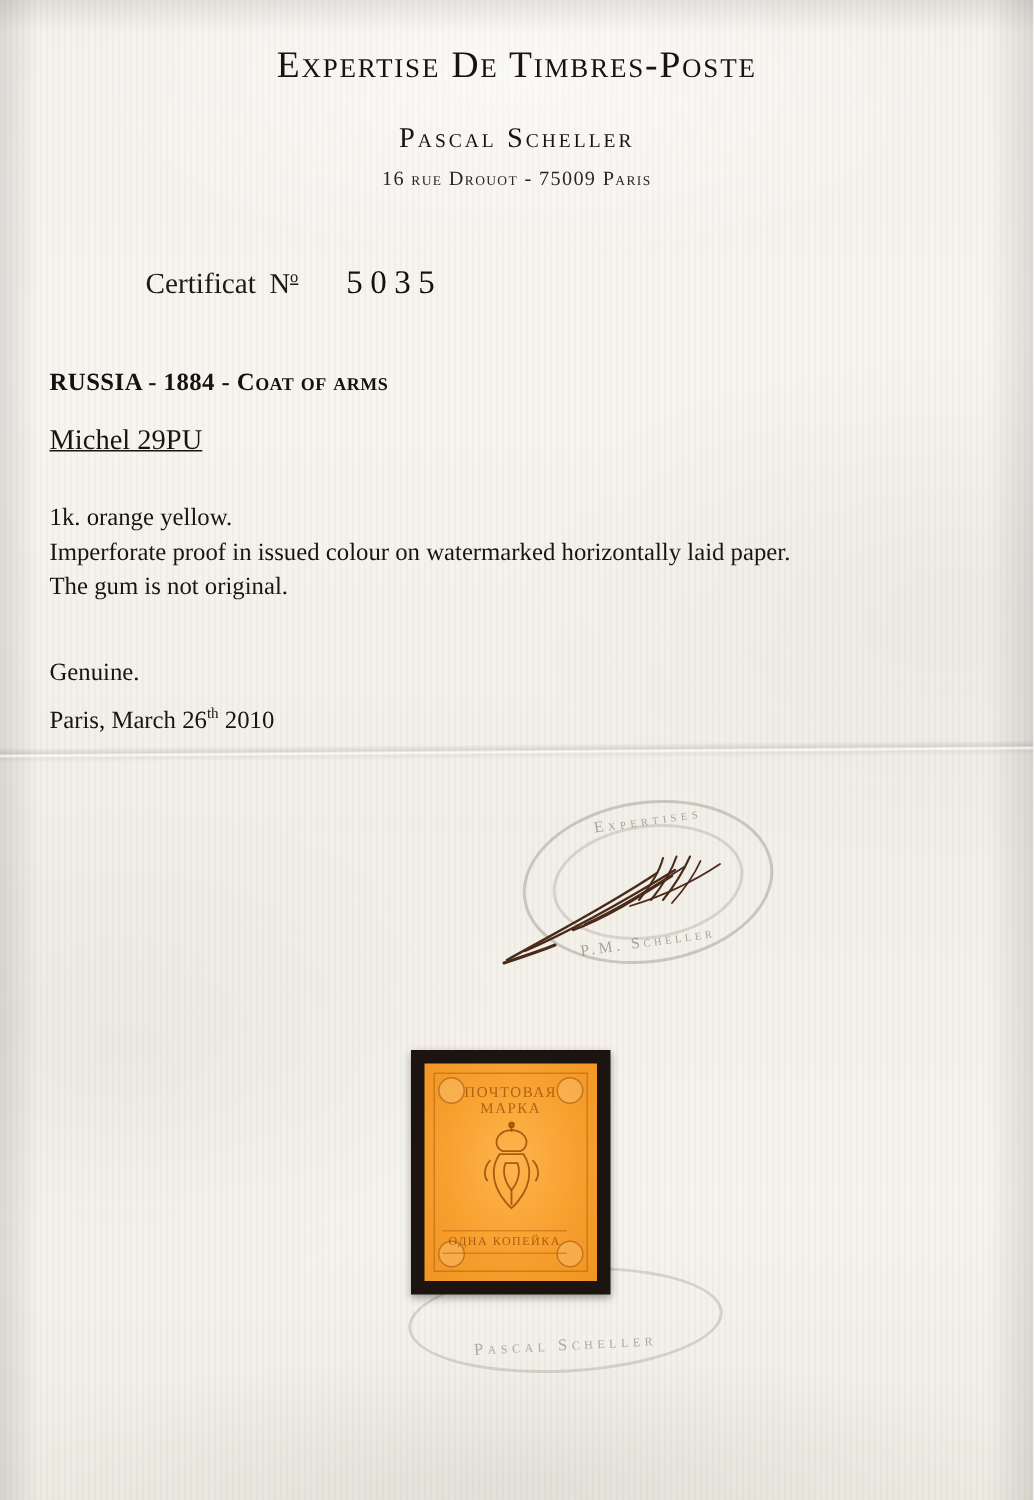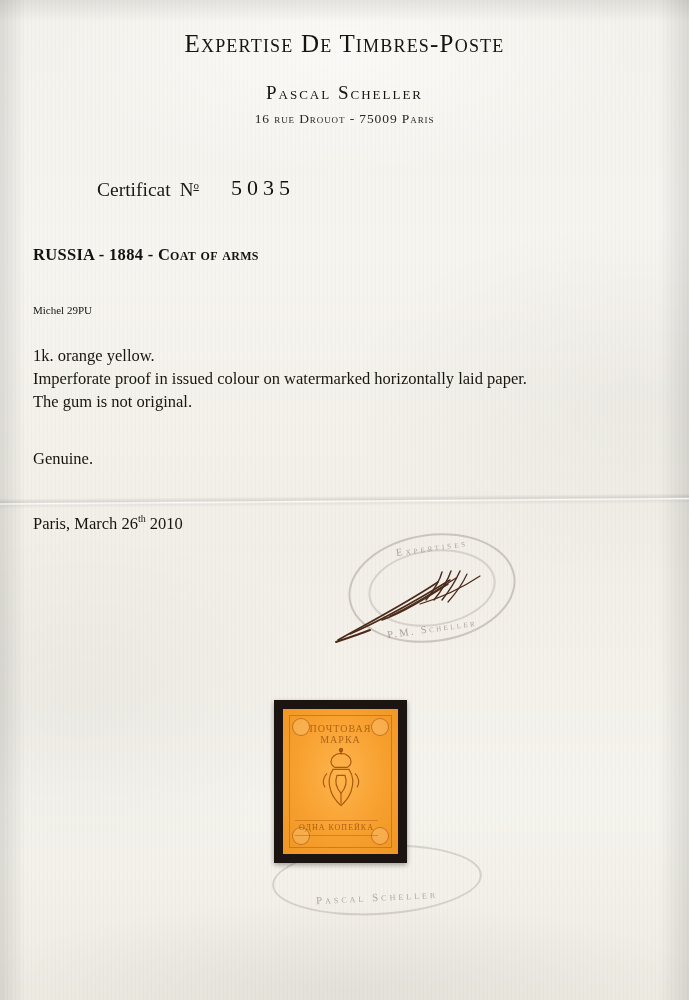--- a/index.html
+++ b/index.html
@@ -152,37 +152,38 @@
     padding-right: 40px;
   }
   .line-country {
     font-size: 16.5px;
     font-weight: bold;
     font-variant: small-caps;
     letter-spacing: 0.3px;
     color: #141210;
   }
   .line-michel {
-    margin-top: 39px;
-    font-size: 11px;
+    margin-top: 18px;
+    font-size: 19px;
     color: #17150f;
+    text-decoration: underline;
   }
   .desc-block {
     margin-top: 28px;
     font-size: 16.5px;
     line-height: 23px;
     color: #17150f;
   }
   .line-genuine {
     margin-top: 36px;
     font-size: 16.5px;
     color: #17150f;
   }
   .line-place {
-    margin-top: 44px;
+    margin-top: 12px;
     font-size: 16.5px;
     color: #17150f;
   }
   .line-place sup {
     font-size: 10px;
     vertical-align: super;
   }
 
   
   #seal {

